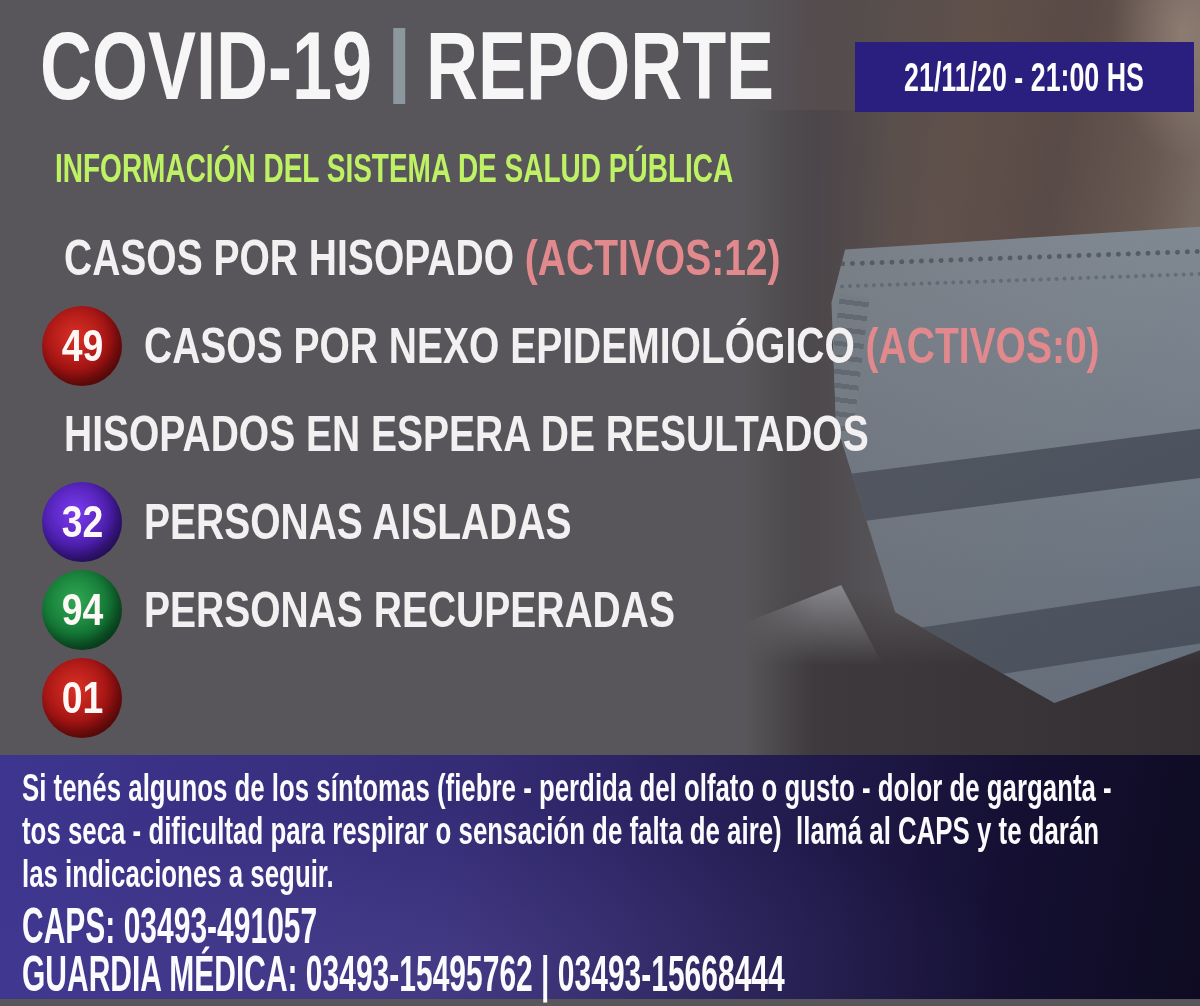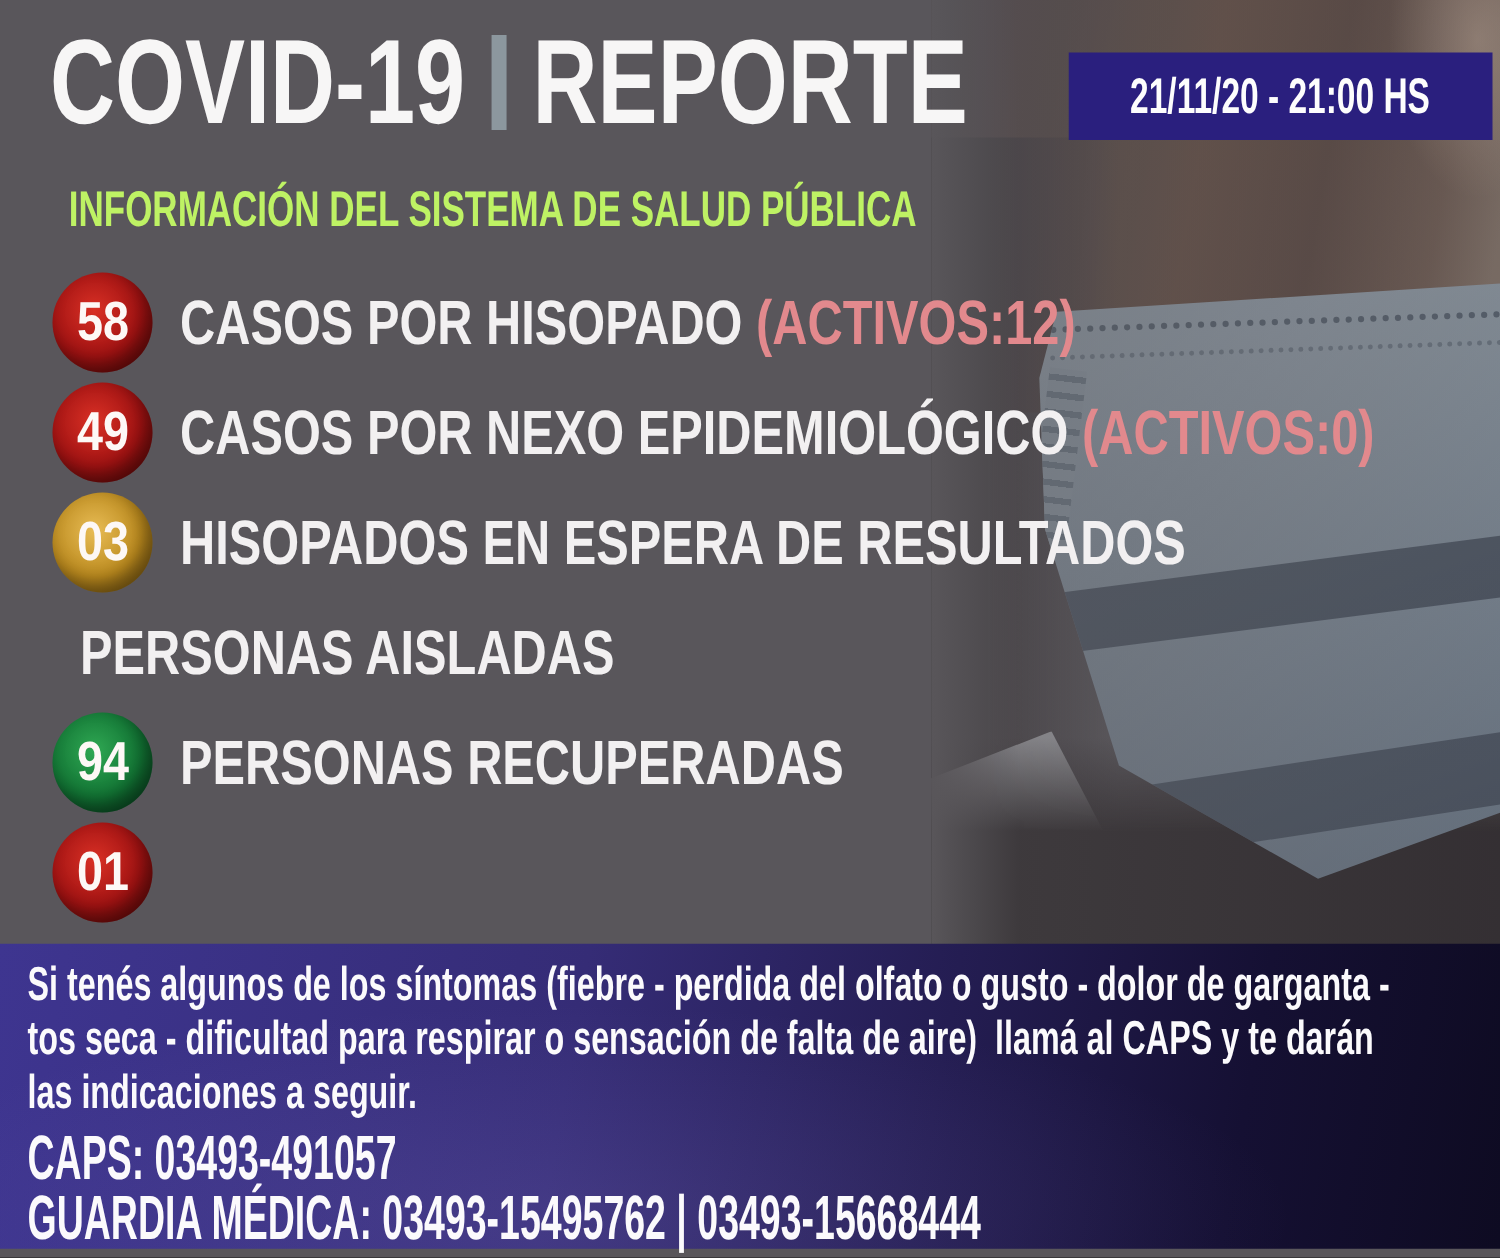--- a/index.html
+++ b/index.html
@@ -107,38 +107,35 @@
   <div class="date-badge">
     <span class="cond">21/11/20 - 21:00 HS</span>
   </div>
 
   <div class="subtitle">
     <span class="cond">INFORMACIÓN DEL SISTEMA DE SALUD PÚBLICA</span>
   </div>
 
   <ul class="stats">
     <li class="stat-row">
-      <span class="stat-circle" style="background: radial-gradient(circle at 42% 38%, rgb(217, 48, 37) 0%, rgb(160, 18, 18) 55%, rgb(83, 7, 7) 100%);">
-        <span class="stat-value">58</span>
-      </span>
       <span class="stat-text"><span class="cond"><span>CASOS POR HISOPADO </span><span class="stat-extra">(ACTIVOS:12)</span></span></span>
     </li>
     <li class="stat-row">
       <span class="stat-circle" style="background: radial-gradient(circle at 42% 38%, rgb(217, 48, 37) 0%, rgb(160, 18, 18) 55%, rgb(83, 7, 7) 100%);">
         <span class="stat-value">49</span>
       </span>
       <span class="stat-text"><span class="cond"><span>CASOS POR NEXO EPIDEMIOLÓGICO </span><span class="stat-extra">(ACTIVOS:0)</span></span></span>
     </li>
     <li class="stat-row">
-      <span class="stat-circle" style="background: radial-gradient(circle at 42% 38%, rgb(232, 188, 85) 0%, rgb(187, 138, 30) 55%, rgb(110, 78, 14) 100%);">
-        <span class="stat-value">03</span>
-      </span>
       <span class="stat-text"><span class="cond"><span>HISOPADOS EN ESPERA DE RESULTADOS</span></span></span>
     </li>
     <li class="stat-row">
+      <span class="stat-circle" style="background: radial-gradient(circle at 42% 38%, rgb(123, 59, 240) 0%, rgb(74, 29, 170) 55%, rgb(35, 11, 85) 100%);">
+        <span class="stat-value">32</span>
+      </span>
       <span class="stat-text"><span class="cond"><span>PERSONAS AISLADAS</span></span></span>
     </li>
     <li class="stat-row">
       <span class="stat-circle" style="background: radial-gradient(circle at 42% 38%, rgb(47, 168, 83) 0%, rgb(18, 116, 52) 55%, rgb(6, 54, 26) 100%);">
         <span class="stat-value">94</span>
       </span>
       <span class="stat-text"><span class="cond"><span>PERSONAS RECUPERADAS</span></span></span>
     </li>
     <li class="stat-row">
       <span class="stat-circle" style="background: radial-gradient(circle at 42% 38%, rgb(217, 48, 37) 0%, rgb(160, 18, 18) 55%, rgb(83, 7, 7) 100%);">

